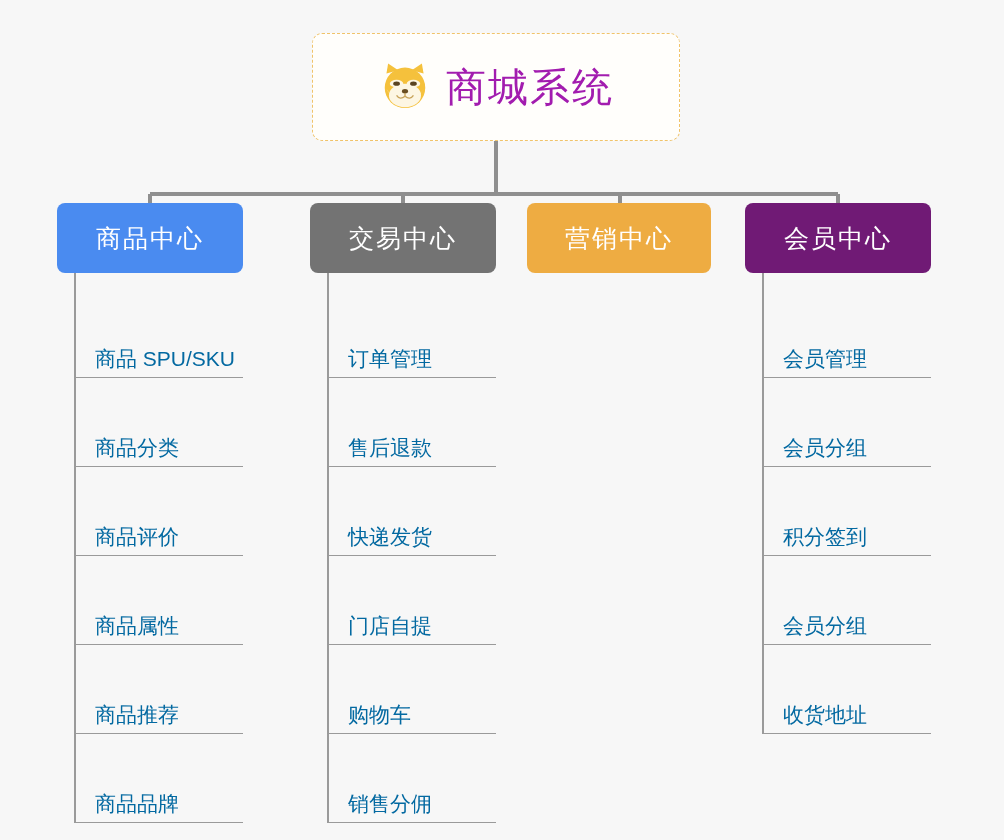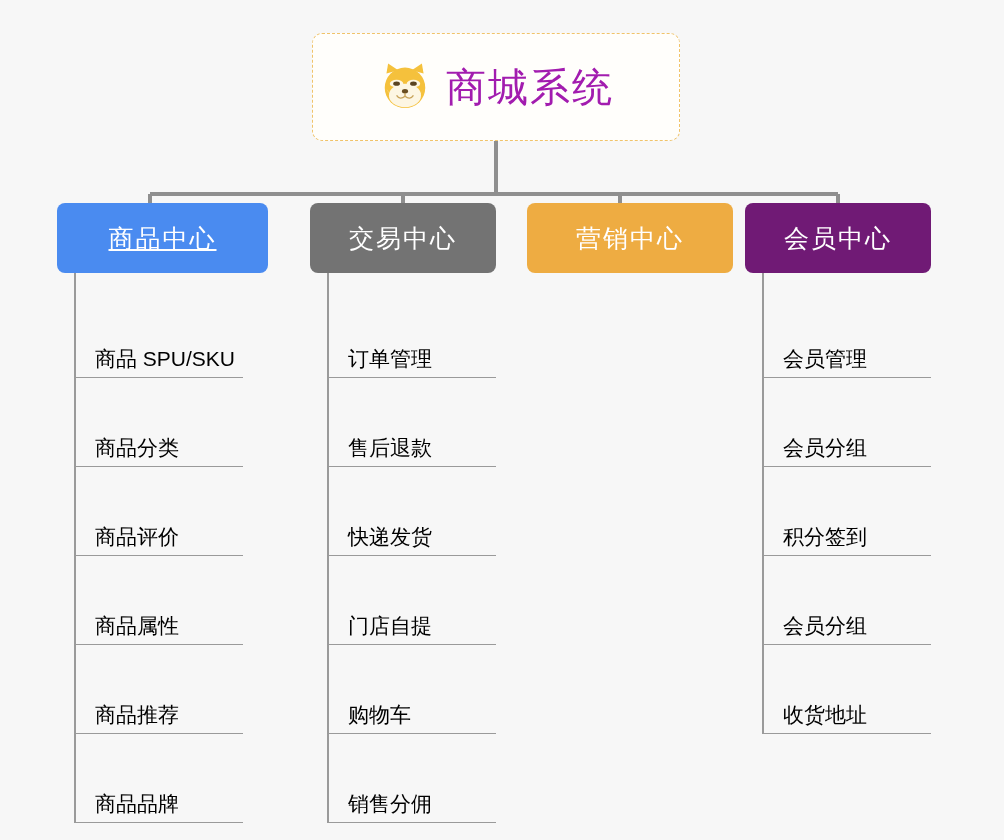--- a/index.html
+++ b/index.html
@@ -76,23 +76,23 @@
     border-radius: 8px;
     display: flex;
     align-items: center;
     justify-content: center;
     color: #ffffff;
     font-size: 25px;
     letter-spacing: 2px;
     white-space: nowrap;
     box-sizing: border-box;
   }
-  .col-0 .cat-box { width: 211px; text-decoration: underline; }
+  .col-0 .cat-box { width: 186px; }
   .col-1 .cat-box { width: 186px; }
-  .col-2 .cat-box { width: 206px; }
+  .col-2 .cat-box { width: 184px; }
   .col-3 .cat-box { width: 186px; }
 
   .items {
     position: relative;
     margin-top: 0;
     padding-left: 18px;
     box-sizing: border-box;
   }
   
   .items::before {
@@ -115,21 +115,21 @@
     padding-left: 20px;
     padding-bottom: 6px;
     border-bottom: 1.5px solid #9a9a9a;
     width: 168px;
   }
   .leaf:first-child {
     height: 105px;
   }
   .leaf-label {
     font-size: 21px;
-    color: #000000;
+    color: #0369a1;
     line-height: 1.2;
     white-space: nowrap;
   }
 </style>
 </head>
 <body style="background: rgb(247, 247, 247);">
 
 <div id="canvas">
 
   <svg id="connectors" viewBox="0 0 1004 840" xmlns="http://www.w3.org/2000/svg">

